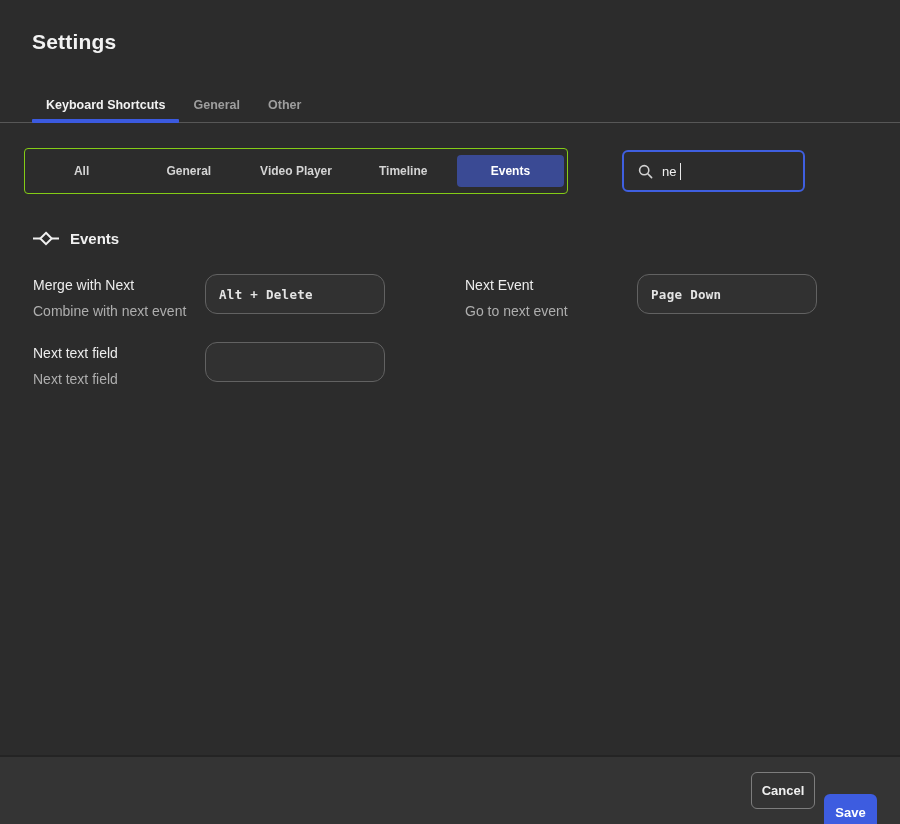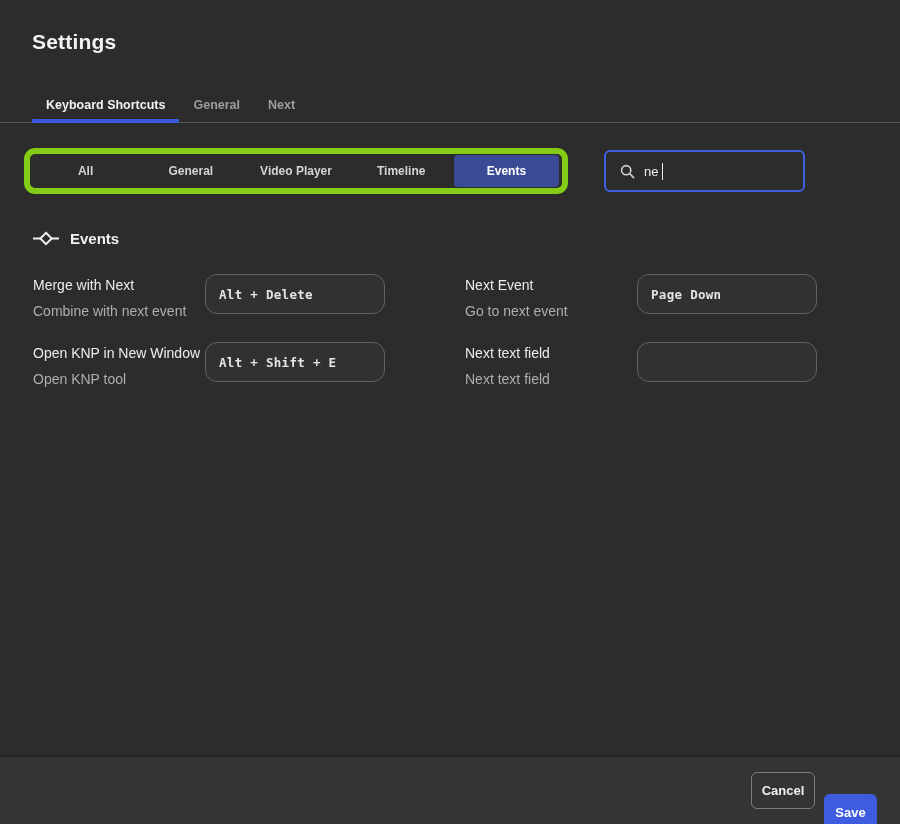--- a/index.html
+++ b/index.html
@@ -47,22 +47,22 @@
   .toolbar {
     margin: 25px 95px 0 24px;
     display: flex;
     justify-content: space-between;
     align-items: center;
   }
   .segmented {
     display: flex;
     width: 544px;
     height: 46px;
-    border: 6px solid #84cc16;
-    border-radius: 11px;
+    border: 1px solid #84cc16;
+    border-radius: 4px;
     align-items: center;
     padding: 11px 3px;
     background: #2c2c2c;
   }
   .segment {
     flex: 1;
     height: 32px;
     display: flex;
     align-items: center;
     justify-content: center;
@@ -72,21 +72,21 @@
     border-radius: 4px;
     cursor: pointer;
     white-space: nowrap;
   }
   .segment.selected { background: #3a4a94; color: #ffffff; }
 
   .searchbox {
     position: relative;
     display: flex;
     align-items: center;
-    width: 201px;
+    width: 183px;
     height: 42px;
     border: 2px solid #3f5fe0;
     border-radius: 6px;
     background: #2c2c2c;
     padding-left: 14px;
   }
   .searchbox svg { flex: 0 0 auto; }
   .searchbox input {
     flex: 1;
     margin-left: 9px;
@@ -189,21 +189,21 @@
 </head>
 <body>
 
 <div class="header">
   <div class="title">Settings</div>
 </div>
 
 <div class="tabs">
   <div class="tab active">Keyboard Shortcuts</div>
   <div class="tab">General</div>
-  <div class="tab">Next</div>
+  <div class="tab">Other</div>
 </div>
 
 <div class="toolbar">
   <div class="segmented">
     <div class="segment">All</div>
     <div class="segment">General</div>
     <div class="segment">Video Player</div>
     <div class="segment">Timeline</div>
     <div class="segment selected">Events</div>
   </div>
@@ -237,27 +237,20 @@
   </div>
 
   <div class="shortcut-row">
     <div class="shortcut-info">
       <div class="shortcut-name">Next Event</div>
       <div class="shortcut-desc">Go to next event</div>
     </div>
     <div class="keybox">Page Down</div>
   </div>
 
-  <div class="shortcut-row">
-    <div class="shortcut-info">
-      <div class="shortcut-name">Open KNP in New Window</div>
-      <div class="shortcut-desc">Open KNP tool</div>
-    </div>
-    <div class="keybox">Alt + Shift + E</div>
-  </div>
 
   <div class="shortcut-row">
     <div class="shortcut-info">
       <div class="shortcut-name">Next text field</div>
       <div class="shortcut-desc">Next text field</div>
     </div>
     <div class="keybox"></div>
   </div>
 
 </div>

